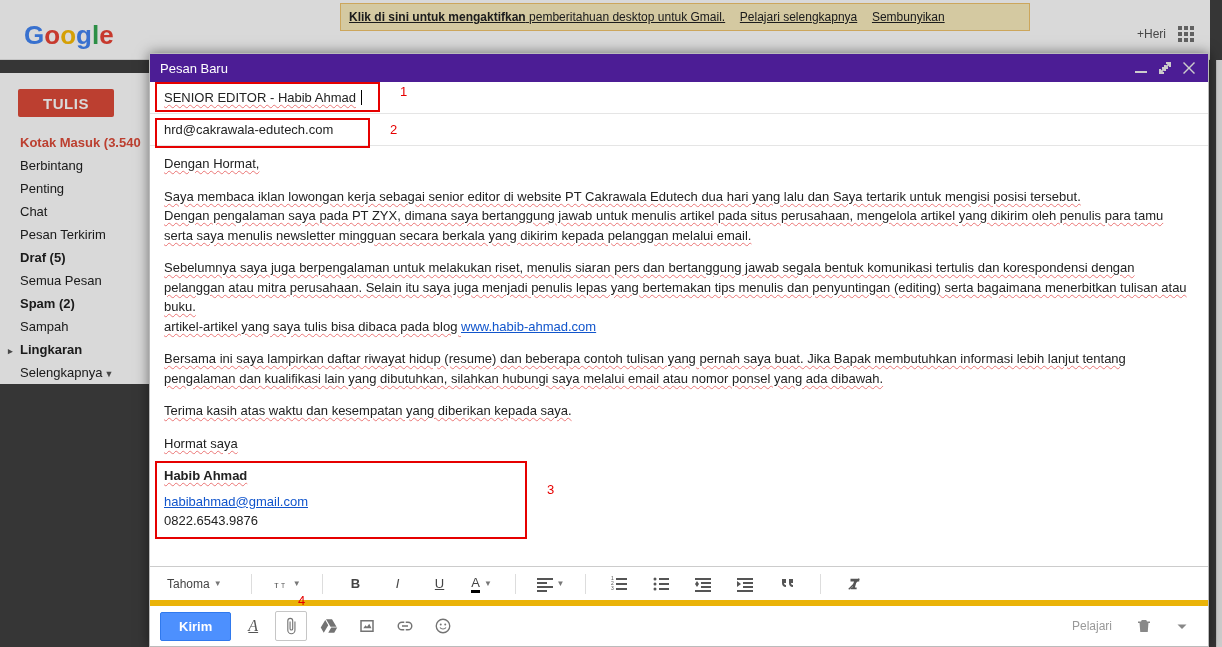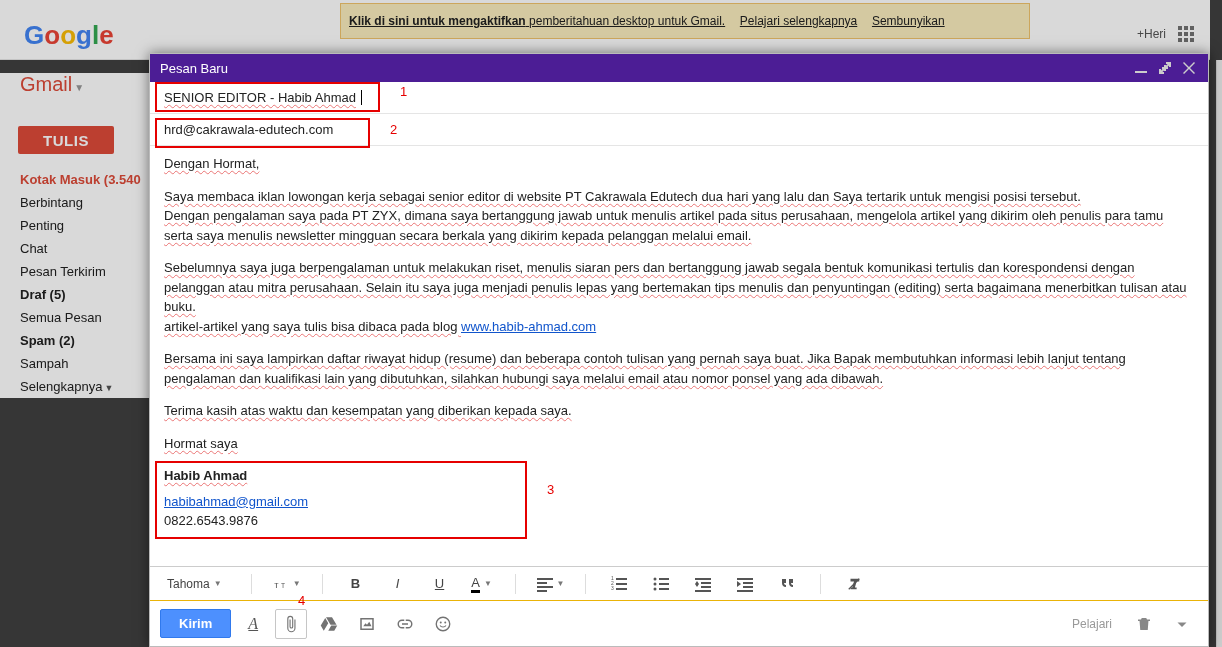--- a/index.html
+++ b/index.html
@@ -2,21 +2,21 @@
 <html><head>
 <meta charset="utf-8">
 <style>
 * { margin:0; padding:0; box-sizing:border-box; font-family:Arial,sans-serif; }
 body { width:1222px; height:647px; overflow:hidden; background:#404040; position:relative; }
 
 
 .dim { position:absolute; inset:0; background:rgba(0,0,0,0.15); z-index:5; pointer-events:none; }
 
 
-.yellow-bar { position:absolute; top:3px; left:340px; width:690px; height:36px; background:#f9edbe; border:1px solid #f0c36d; font-size:12px; display:flex; align-items:center; padding:0 8px; color:#222; z-index:3; }
+.yellow-bar { position:absolute; top:3px; left:340px; width:690px; height:28px; background:#f9edbe; border:1px solid #f0c36d; font-size:12px; display:flex; align-items:center; padding:0 8px; color:#222; z-index:3; }
 .yellow-bar a { text-decoration:underline; color:#222; cursor:pointer; }
 .yellow-bar .sep { margin:0 4px; }
 
 
 .header { position:absolute; top:0; left:0; right:12px; height:60px; background:#fff; border-bottom:1px solid #e5e5e5; z-index:2; }
 .logo { position:absolute; top:20px; left:24px; font-size:26px; font-weight:bold; font-family:"Times New Roman",serif; }
 .logo .b { color:#4285f4; } .logo .r { color:#ea4335; } .logo .y { color:#fbbc05; } .logo .g { color:#34a853; }
 .top-right { position:absolute; top:26px; right:28px; font-size:12px; color:#555; display:flex; align-items:center; gap:12px; z-index:3; }
 .apps-icon { display:inline-grid; grid-template-columns:repeat(3,4px); grid-template-rows:repeat(3,4px); gap:2px; }
 .apps-icon span { background:#737373; width:4px; height:4px; }
@@ -56,21 +56,21 @@
 
 .fmt-bar { border-top:1px solid #ccc; height:34px; display:flex; align-items:center; padding:0 8px; gap:16px; background:#fff; }
 .fmt-btn { min-width:26px; height:24px; display:flex; align-items:center; justify-content:center; cursor:pointer; color:#444; font-size:13px; border:1px solid transparent; border-radius:2px; }
 .fmt-btn.font { font-size:12px; padding:0 8px; border:1px solid transparent; }
 .fmt-btn .dd { font-size:8px; margin-left:4px; color:#777; }
 .fmt-divider { width:1px; height:20px; background:#ddd; margin:0 4px; }
 .fmt-btn svg { width:16px; height:16px; fill:#555; }
 .fmt-btn.delfmt svg { width:14px; height:14px; }
 
 
-.bottom-bar { border-top:1px solid #eab308; height:46px; display:flex; align-items:center; padding:0 10px; gap:6px; }
+.bottom-bar { border-top:6px solid #eab308; height:46px; display:flex; align-items:center; padding:0 10px; gap:6px; }
 .send-btn { background:#4d90fe; color:#fff; border:1px solid #3079ed; border-radius:2px; height:29px; padding:0 18px; font-size:13px; font-weight:bold; cursor:pointer; }
 .bb-btn { width:32px; height:30px; display:flex; align-items:center; justify-content:center; cursor:pointer; color:#555; border-radius:2px; }
 .bb-btn svg { width:18px; height:18px; fill:#737373; }
 .bb-btn.text-A { font-size:16px; text-decoration:underline; font-family:serif; font-style:italic; }
 .bb-btn.attach { border:1px solid #c6c6c6; }
 .bb-spacer { flex:1 }
 .saving { font-size:12px; color:#999; margin-right:10px; }
 .trash svg, .more svg { fill:#888; }
 </style>
 </head>
@@ -98,32 +98,32 @@
 
 <div class="yellow-bar">
   <a><b>Klik di sini untuk mengaktifkan</b>&nbsp;<span>pemberitahuan desktop untuk Gmail.</span></a>
   <span class="sep">&nbsp;&nbsp;</span>
   <a>Pelajari selengkapnya</a>
   <span class="sep">&nbsp;&nbsp;</span>
   <a>Sembunyikan</a>
 </div>
 
 <div class="sidebar">
-  <div class="gmail-label"><span>Gmail</span><span class="drop">▼</span></div>
   <button class="compose-btn">TULIS</button>
   <div id="nav-list">
       <div class="nav-item active"><span>Kotak Masuk (3.540</span></div>
       <div class="nav-item"><span>Berbintang</span></div>
       <div class="nav-item"><span>Penting</span></div>
       <div class="nav-item"><span>Chat</span></div>
       <div class="nav-item"><span>Pesan Terkirim</span></div>
       <div class="nav-item bold"><span>Draf (5)</span></div>
       <div class="nav-item"><span>Semua Pesan</span></div>
       <div class="nav-item bold"><span>Spam (2)</span></div>
       <div class="nav-item"><span>Sampah</span></div>
+      <div class="nav-item bold"><span class="tri">▸</span><span>Lingkaran</span></div>
       <div class="nav-item"><span>Selengkapnya</span><span class="drop">▼</span></div>
     </div>
 </div>
 
 <div class="edge-r"></div>
 <div class="dim"></div>
 
 <div class="compose">
   <div class="compose-title">
     <span>Pesan Baru</span>

